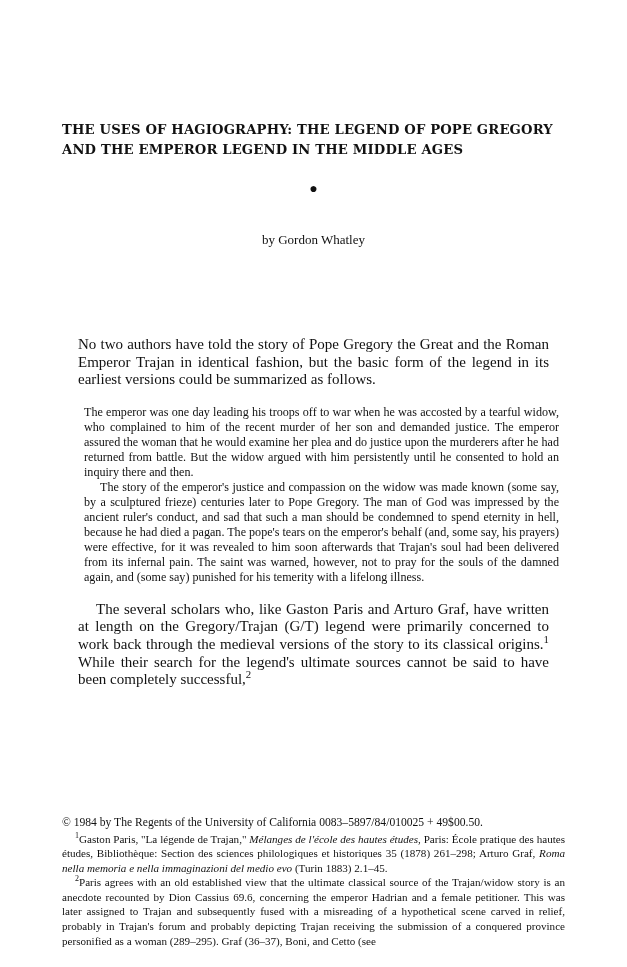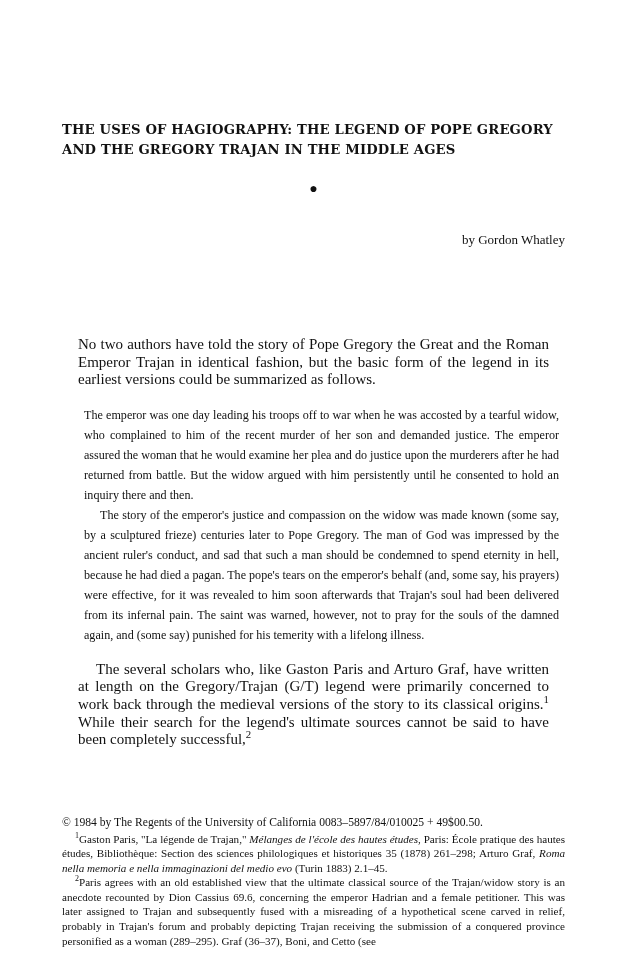--- a/index.html
+++ b/index.html
@@ -32,21 +32,21 @@
     letter-spacing: 0.15px;
     line-height: 20px;
   }
   .ornament {
     text-align: center;
     margin-top: 22px;
     font-size: 14px;
     line-height: 14px;
   }
   .byline {
-    text-align: right;
+    text-align: center;
     margin-top: 36px;
     font-size: 13px;
     font-family: "Liberation Serif", serif;
   }
   .body-start {
     margin-top: 88px;
   }
   p.body {
     font-size: 15px;
     line-height: 17.6px;
@@ -57,21 +57,21 @@
   p.body.indent {
     text-indent: 18px;
   }
   .blockquote {
     margin: 16px 0 0 0;
     padding-left: 22px;
     padding-right: 6px;
   }
   .blockquote p {
     font-size: 12.1px;
-    line-height: 20px;
+    line-height: 15px;
     text-align: justify;
     margin: 0;
   }
   .blockquote p.q-indent {
     text-indent: 16px;
   }
   .para-gap {
     margin-top: 14px;
   }
   .notes {
@@ -103,21 +103,21 @@
     font-style: italic;
   }
 </style>
 </head>
 <body>
 
 <div class="page">
 
   <div class="title-block">
     <div class="title-line">THE USES OF HAGIOGRAPHY: THE LEGEND OF POPE GREGORY</div>
-    <div class="title-line">AND THE GREGORY TRAJAN IN THE MIDDLE AGES</div>
+    <div class="title-line">AND THE EMPEROR LEGEND IN THE MIDDLE AGES</div>
   </div>
 
   <div class="ornament">●</div>
 
   <div class="byline">by Gordon Whatley</div>
 
   <div class="body-start">
     <p class="body">No two authors have told the story of Pope Gregory the Great and the Roman Emperor Trajan in identical fashion, but the basic form of the legend in its earliest versions could be summarized as follows.</p>
 
     <div class="blockquote">

